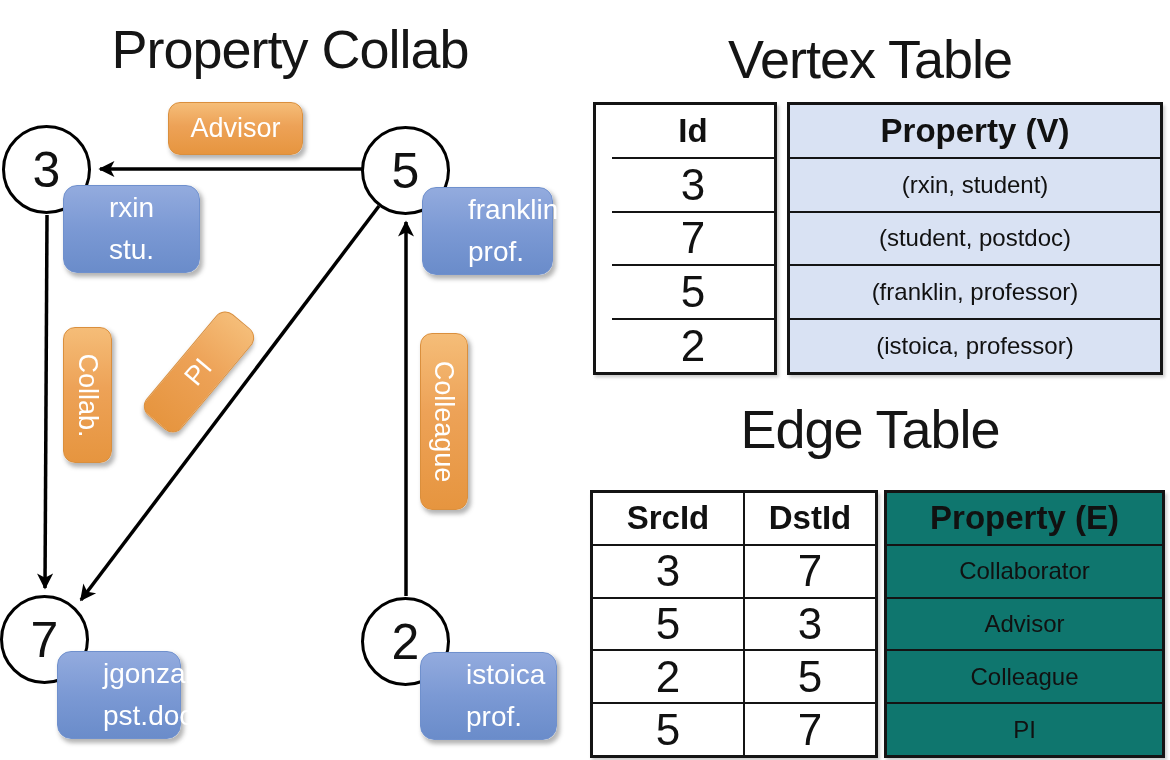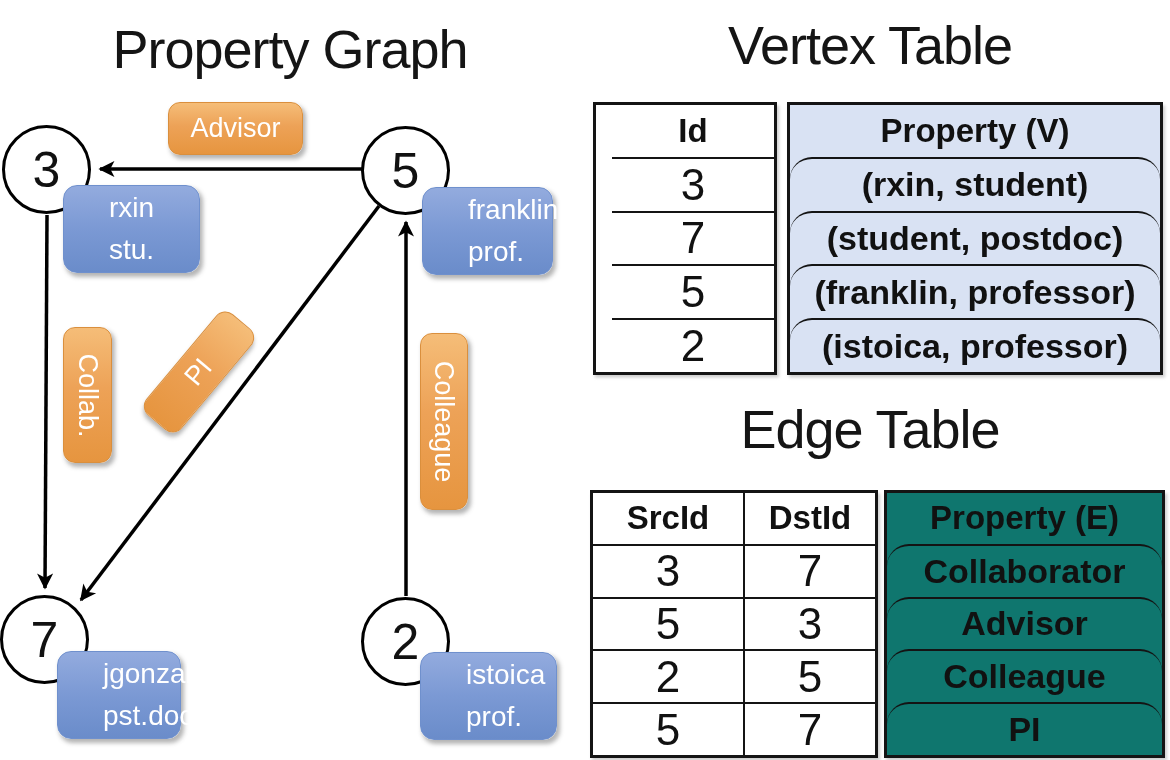--- a/index.html
+++ b/index.html
@@ -51,32 +51,32 @@
     display:flex; flex-direction:column;
     box-shadow:2px 2.5px 3px rgba(130,130,130,0.4);
   }
   .tbox .cell {
     flex:1; display:flex; align-items:center; justify-content:center;
     border-top:2.5px solid #141414; overflow:hidden; white-space:nowrap;
   }
   .tbox .cell.first { border-top:none; }
   .tbox .hdr { font-weight:700; font-size:33px; }
   .tbox .num { font-size:44px; font-weight:400; }
-  .tbox .val { font-size:34px; font-weight:700;border-radius:22px; }
+  .tbox .val { font-size:24px; font-weight:400; }
   .tbox .duo { flex:1; display:grid; grid-template-columns:150px 1fr; border-top:2.5px solid #141414; }
   .tbox .duo.first { border-top:none; }
   .tbox .duo > div { display:flex; align-items:center; justify-content:center; }
   .tbox .duo > div:last-child { border-left:2.5px solid #141414; }
 </style>
 </head>
 <body>
 
 <div class="stage">
 
-  <div class="title" style="left:0; top:18px; width:580px;">Property Graph</div>
+  <div class="title" style="left:0; top:18px; width:580px;">Property Collab</div>
 
   <svg class="edges-svg" viewBox="0 0 1170 760" xmlns="http://www.w3.org/2000/svg">
     <defs>
       <marker id="arw" viewBox="0 0 10 10" refX="9" refY="5" markerWidth="5.6" markerHeight="4.6" orient="auto-start-reverse">
         <path d="M0,0 L10,5 L0,10 L2.6,5 z" fill="#000"></path>
       </marker>
     </defs>
     <g stroke="#000" stroke-width="3.5" fill="none">
       <line x1="362" y1="169" x2="100" y2="169" marker-end="url(#arw)"></line>
       <line x1="47" y1="215" x2="45" y2="588" marker-end="url(#arw)"></line>
@@ -129,21 +129,21 @@
       <div>pst.doc.</div>
     </div>
   </div>
   <div class="pill blue" style="left:420px; top:652px; width:137px; height:88px;">
     <div class="lines">
       <div>istoica</div>
       <div>prof.</div>
     </div>
   </div>
 
-  <div class="title" style="left:580px; top:14px; width:580px;">Vertex Table</div>
+  <div class="title" style="left:580px; top:28px; width:580px;">Vertex Table</div>
 
   <div class="tbox" style="left:593px; top:102px; width:184px; height:273px; background:#fff;padding-left:16px;">
     <div class="cell first hdr">Id</div>
     <div class="cell num">3</div>
     <div class="cell num">7</div>
     <div class="cell num">5</div>
     <div class="cell num">2</div>
   </div>
 
   <div class="tbox" style="left:787px; top:102px; width:376px; height:273px; background:#d9e2f3;">

